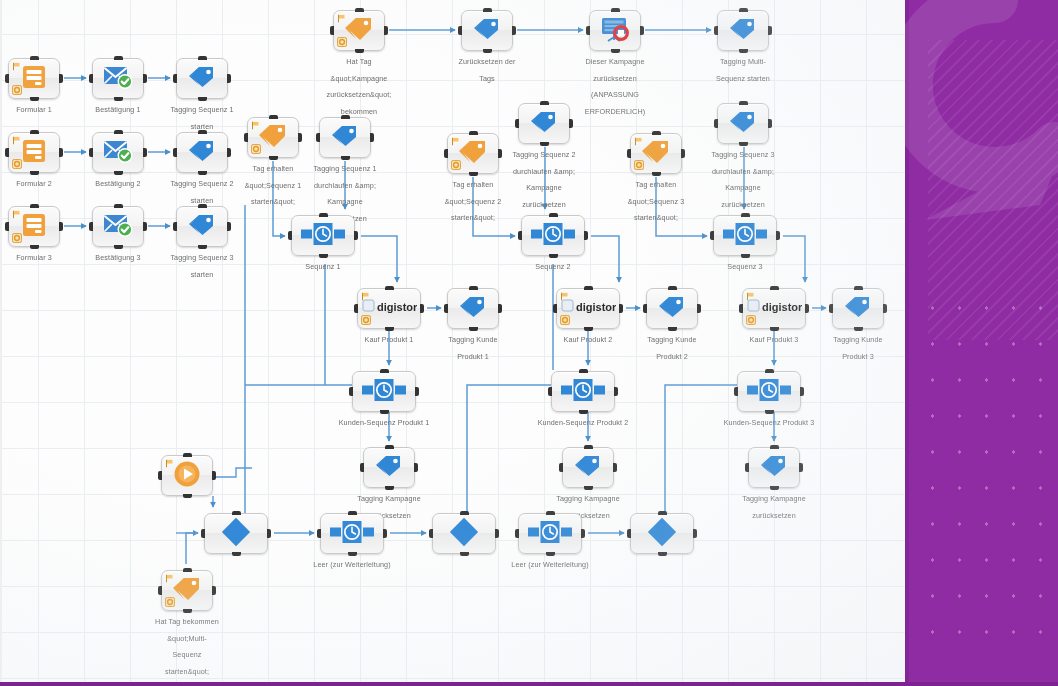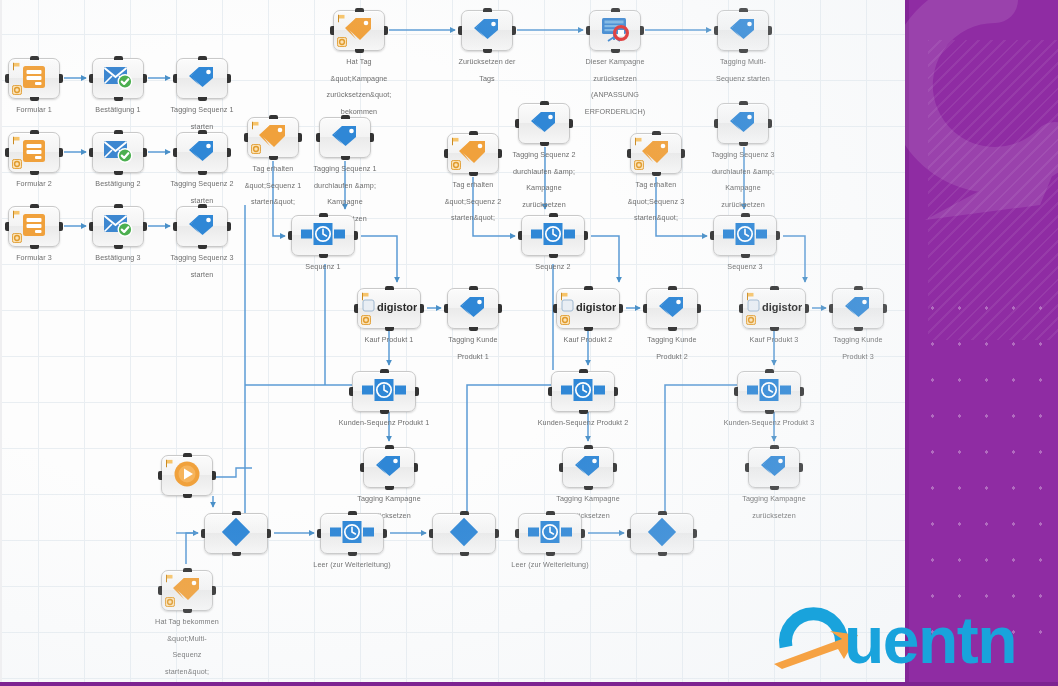--- a/index.html
+++ b/index.html
@@ -845,24 +845,14 @@
       <path d="M130 30 a85 85 0 1 0 60 145" fill="none" stroke="#ffffff" stroke-width="46" stroke-linecap="round"></path>
       <path d="M60 250 L200 175 L175 235 Z" fill="#ffffff"></path>
     </svg>
     <div class="stripes"></div>
     <div class="dots"></div>
   </div>
 
   <div id="leftedge"></div>
   <div id="bottombar"></div>
 
-  <div id="logo">
-    <svg viewBox="0 0 286 68" width="286" height="68">
-
-      <path d="M14 46 A28 28 0 1 1 69 46" fill="none" stroke="#19a3dc" stroke-width="13" stroke-linecap="butt"></path>
-
-      <path d="M2 63 L70 38 L58 30 L86 34 L72 58 L66 48 L10 68 Z" fill="#f6a243"></path>
-
-      <text x="72" y="62" font-family="'Liberation Sans',sans-serif" font-size="66" font-weight="bold" fill="#19a3dc" letter-spacing="-1.5">uentn</text>
-    </svg>
-  </div>
 
 </div>
 
 </body></html>

